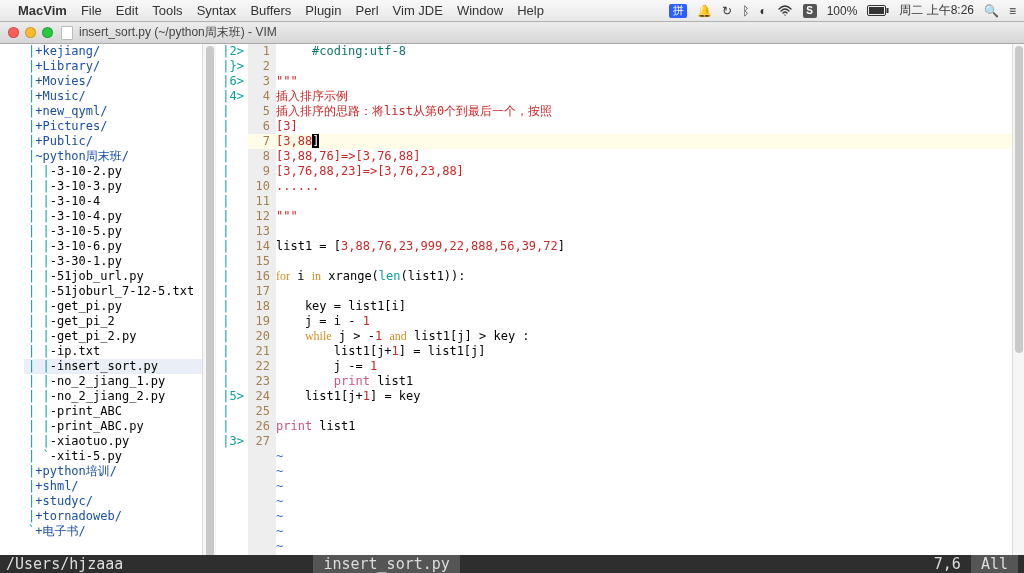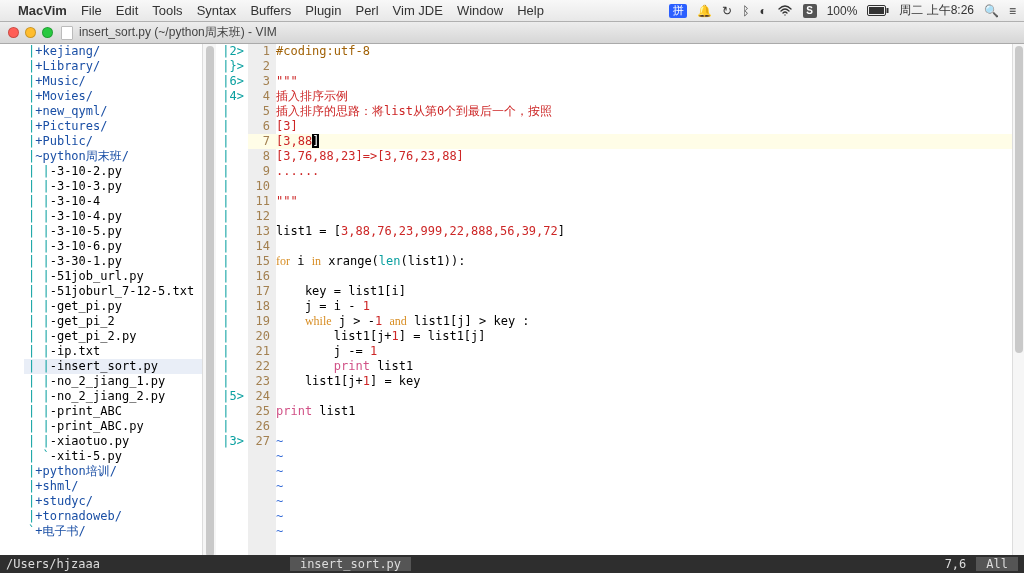--- a/index.html
+++ b/index.html
@@ -41,25 +41,25 @@
 .linenum .ln { height: 15px; line-height: 15px; text-align: right; padding-right: 6px; color: #a38050; }
 
 .code { flex: 1; background: #fff; position: relative; }
 .code .cl { height: 15px; line-height: 15px; white-space: pre; color: #000; }
 .code .hl-line { background: #fffde7; }
 .code .cursor { background: #000; color: #fff; }
 .c-orange { color: #d88e24; font-family: Liberation Serif, serif; }
 .c-red { color: #cd2626; }
 .c-pink { color: #d15287; }
 .c-teal { color: #0aa0a0; }
-.c-com { color: #a16207; }
+.c-com { color: #0f766e; margin-left: 36px; }
 .tilde { color: #3a6fd8; }
 
 
-.statusbar { height: 18px; background: #2e2e2e; color: #ddd; display: flex; align-items: center; font-size: 12px; font-family: Monaco, monospace; position: relative; }
+.statusbar { height: 18px; background: #2e2e2e; color: #ddd; display: flex; align-items: center; font-size: 15px; font-family: Monaco, monospace; position: relative; }
 .statusbar .segA { padding: 0 6px; background: inherit; }
 .statusbar .segB { background: #555; padding: 0 10px; margin-left: 4px; }
 .statusbar .right { margin-left: auto; display: flex; align-items: center; }
 .statusbar .pos { padding: 0 10px; }
 .statusbar .all { background: #555; padding: 0 10px; margin-right: 6px; }
 
 
 .scrollbar { width: 14px; background: #f6f6f6; border-left: 1px solid #ddd; }
 .scrollbar .thumb { width: 8px; margin: 2px auto; background: #c9c9c9; border-radius: 4px; height: 100%; }
 </style>
@@ -115,22 +115,22 @@
     <span class="doc-icon"></span>
     <span>insert_sort.py (~/python周末班) - VIM</span>
   </div>
 </div>
 
 <div class="editor">
 
   <div class="nerd" id="nerd">
       <div class="row"><span class="cyan">|</span><span class="blue">+</span><span class="blue">kejiang/</span></div>
       <div class="row"><span class="cyan">|</span><span class="blue">+</span><span class="blue">Library/</span></div>
+      <div class="row"><span class="cyan">|</span><span class="blue">+</span><span class="blue">Movies/</span></div>
       <div class="row"><span class="cyan">|</span><span class="blue">+</span><span class="blue">Music/</span></div>
-      <div class="row"><span class="cyan">|</span><span class="blue">+</span><span class="blue">Movies/</span></div>
       <div class="row"><span class="cyan">|</span><span class="blue">+</span><span class="blue">new_qyml/</span></div>
       <div class="row"><span class="cyan">|</span><span class="blue">+</span><span class="blue">Pictures/</span></div>
       <div class="row"><span class="cyan">|</span><span class="blue">+</span><span class="blue">Public/</span></div>
       <div class="row"><span class="cyan">|</span><span class="blue">~</span><span class="blue">python周末班/</span></div>
       <div class="row"><span class="cyan">| |</span><span class="black">-</span><span class="black">3-10-2.py</span></div>
       <div class="row"><span class="cyan">| |</span><span class="black">-</span><span class="black">3-10-3.py</span></div>
       <div class="row"><span class="cyan">| |</span><span class="black">-</span><span class="black">3-10-4</span></div>
       <div class="row"><span class="cyan">| |</span><span class="black">-</span><span class="black">3-10-4.py</span></div>
       <div class="row"><span class="cyan">| |</span><span class="black">-</span><span class="black">3-10-5.py</span></div>
       <div class="row"><span class="cyan">| |</span><span class="black">-</span><span class="black">3-10-6.py</span></div>
@@ -233,20 +233,21 @@
     </div>
 
   <div class="code" id="codearea">
     <div class="cl"><span class="c-com">#coding:utf-8</span></div>
     <div class="cl"></div>
     <div class="cl"><span class="c-red">"""</span></div>
     <div class="cl"><span class="c-red">插入排序示例</span></div>
     <div class="cl"><span class="c-red">插入排序的思路：将list从第0个到最后一个，按照</span></div>
     <div class="cl"><span class="c-red">[3]</span></div>
     <div class="cl hl-line"><span class="c-red">[3,88</span><span class="cursor">]</span></div>
+    <div class="cl"><span class="c-red">[3,88,76]=&gt;[3,76,88]</span></div>
     <div class="cl"><span class="c-red">[3,76,88,23]=&gt;[3,76,23,88]</span></div>
     <div class="cl"><span class="c-red">......</span></div>
     <div class="cl"></div>
     <div class="cl"><span class="c-red">"""</span></div>
     <div class="cl"></div>
     <div class="cl"><span>list1 = [</span><span class="c-red">3,88,76,23,999,22,888,56,39,72</span><span>]</span></div>
     <div class="cl"></div>
     <div class="cl"><span class="c-orange">for</span><span> i </span><span class="c-orange">in</span><span> xrange(</span><span class="c-teal">len</span><span>(list1)):</span></div>
     <div class="cl"></div>
     <div class="cl">    key = list1[i]</div>

